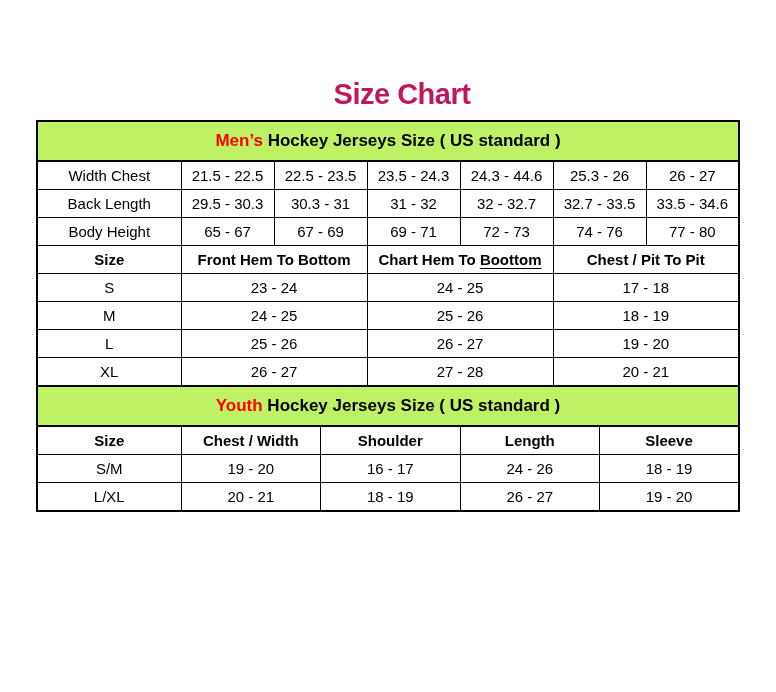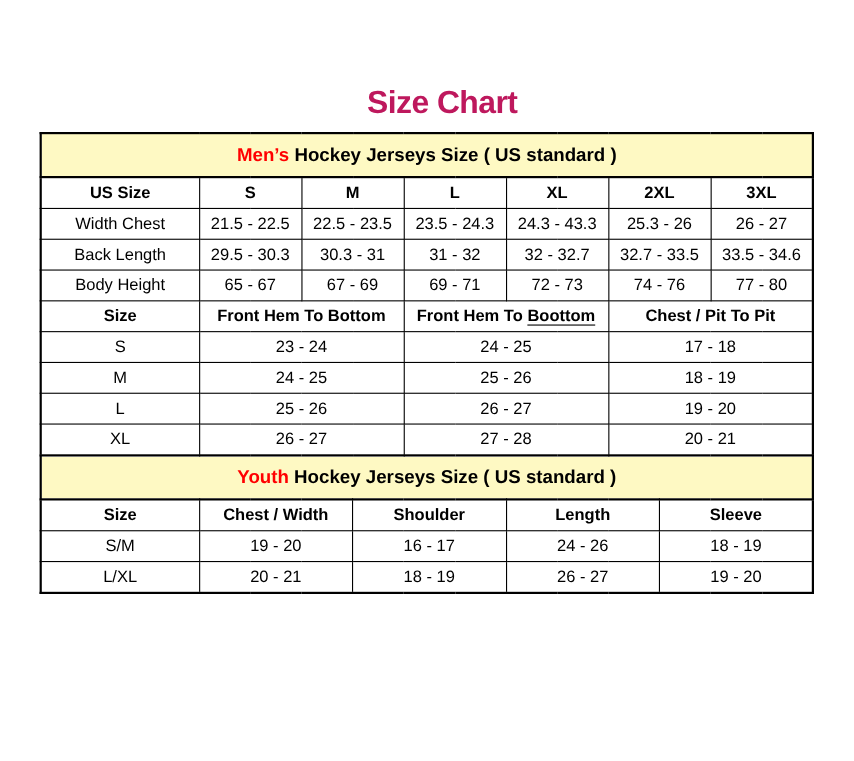--- a/index.html
+++ b/index.html
@@ -18,21 +18,21 @@
     border-collapse:collapse;table-layout:fixed;
     border:2px solid #000;
   }
   table.chart td{
     border:1px solid #000;height:27px;padding:0 2px;
     text-align:center;vertical-align:middle;
     font-size:15px;font-weight:normal;
     overflow:hidden;white-space:nowrap;
   }
   tr.band td{
-    height:38px;background:#fef9c3;border:2px solid #000;
+    height:38px;background:#bef264;border:2px solid #000;
     font-size:17px;font-weight:bold;
   }
   .red{color:#FF0000;}
   tr.head td{font-weight:bold;}
   td.lab{font-weight:bold;}
   td.plainlab{font-weight:normal;}
   .sq{
     text-decoration-line:underline;
     text-decoration-style:wavy;
     text-decoration-color:#D84338;
@@ -60,35 +60,26 @@
     <col style="width:46.5px">
       <col style="width:46.5px">
       <col style="width:46.5px">
       <col style="width:46.5px">
   </colgroup>
 
   <tbody>
       <tr class="band">
     <td colspan="13"><span class="red">Men’s</span><span> Hockey Jerseys Size ( US standard )</span></td>
   </tr>
-  <tr class="head">
-    <td>US Size</td>
-    <td colspan="2">S</td>
-    <td colspan="2">M</td>
-    <td colspan="2">L</td>
-    <td colspan="2">XL</td>
-    <td colspan="2">2XL</td>
-    <td colspan="2">3XL</td>
-  </tr>
   <tr>
     <td class="plainlab">Width Chest</td>
     <td colspan="2">21.5 - 22.5</td>
     <td colspan="2">22.5 - 23.5</td>
     <td colspan="2">23.5 - 24.3</td>
-    <td colspan="2">24.3 - 43.3</td>
+    <td colspan="2">24.3 - 44.6</td>
     <td colspan="2">25.3 - 26</td>
     <td colspan="2">26 - 27</td>
   </tr>
   <tr>
     <td class="plainlab">Back Length</td>
     <td colspan="2">29.5 - 30.3</td>
     <td colspan="2">30.3 - 31</td>
     <td colspan="2">31 - 32</td>
     <td colspan="2">32 - 32.7</td>
     <td colspan="2">32.7 - 33.5</td>
@@ -100,21 +91,21 @@
     <td colspan="2">67 - 69</td>
     <td colspan="2">69 - 71</td>
     <td colspan="2">72 - 73</td>
     <td colspan="2">74 - 76</td>
     <td colspan="2">77 - 80</td>
   </tr>
 
   <tr class="head">
     <td>Size</td>
     <td colspan="4">Front Hem To Bottom</td>
-    <td colspan="4"><span>Front Hem To </span><span class="sq">Boottom</span></td>
+    <td colspan="4"><span>Chart Hem To </span><span class="sq">Boottom</span></td>
     <td colspan="4">Chest / Pit To Pit</td>
   </tr>
   <tr>
     <td class="lab">S</td>
     <td colspan="4">23 - 24</td>
     <td colspan="4">24 - 25</td>
     <td colspan="4">17 - 18</td>
   </tr>
   <tr>
     <td class="lab">M</td>

